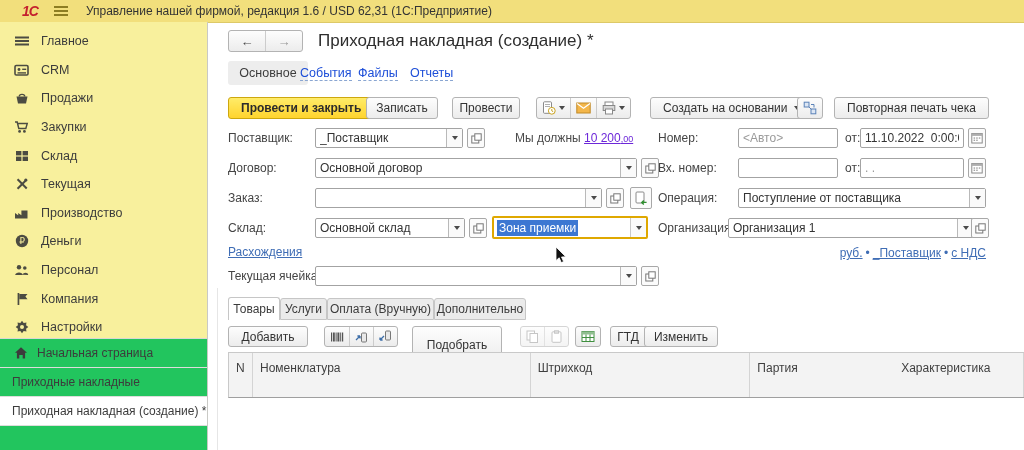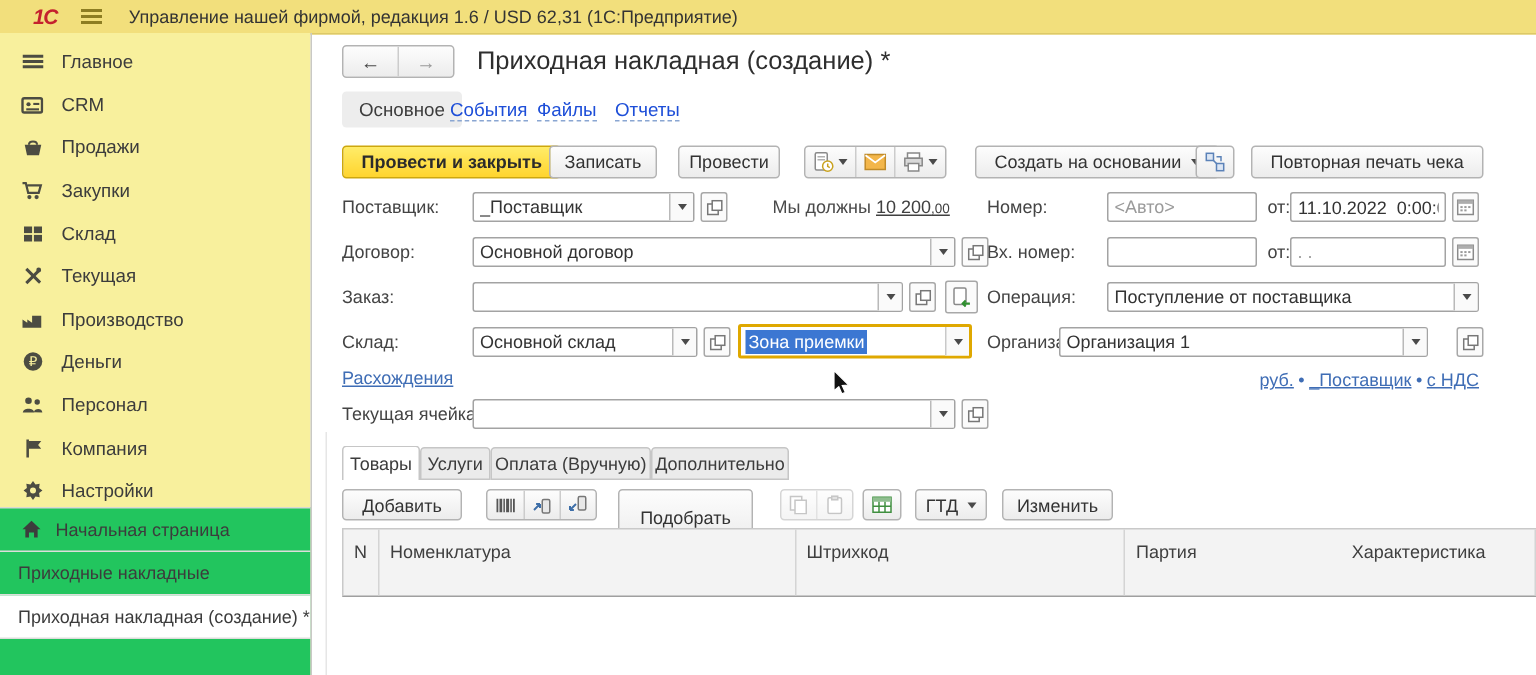--- a/index.html
+++ b/index.html
@@ -48,21 +48,21 @@
   .zone .sel{background:#3c77d2;color:#fff;font-size:12px;padding:1px 2px;white-space:nowrap;}
   .zone .dd{border-left:1px solid #c9c9c9;}
   
   .navtab-active{position:absolute;left:228px;top:61px;width:80px;height:24px;background:#ededed;border-radius:3px;display:flex;align-items:center;justify-content:center;font-size:12.5px;color:#3c3c3c;cursor:pointer;}
   .btab{position:absolute;height:22px;top:298px;background:#ebebeb;border:1px solid #c6c6c6;border-radius:3px 3px 0 0;display:flex;align-items:center;justify-content:center;font-size:12px;color:#3c3c3c;box-sizing:border-box;cursor:pointer;}
   .btab.active{top:297px;height:23px;background:#fff;border-bottom:none;z-index:2;}
   
   .thead{position:absolute;left:228px;top:352px;width:796px;height:46px;background:#f3f3f3;border-top:1px solid #c9c9c9;border-left:1px solid #c9c9c9;border-bottom:1px solid #9f9f9f;box-sizing:border-box;display:flex;}
   .th{border-right:1px solid #d4d4d4;padding:8px 0 0 7px;box-sizing:border-box;font-size:12px;color:#3f3f3f;cursor:pointer;}
   .debt{position:absolute;left:515px;top:131px;font-size:12px;color:#4a4a4a;white-space:nowrap;}
-  .debt a{color:#404040;text-decoration:underline;cursor:pointer;}
+  .debt a{color:#6d28d9;text-decoration:underline;cursor:pointer;}
   .kop{font-size:9px;}
   .cur{position:absolute;left:650px;top:246px;width:336px;text-align:right;white-space:nowrap;}
   .cur .dot{color:#3f6db5;margin:0 3px;}
 </style>
 </head>
 <body>
 
 <div id="app">
 
   <div class="topbar">
@@ -386,21 +386,21 @@
   <div class="zone">
     <div class="ztxt">
         <span class="sel">Зона приемки</span>
       </div>
     <div class="dd">
         <span class="caret"></span>
       </div>
   </div>
 
   <span class="lbl" style="left:658px;top:221px;">Организация:</span>
-  <div class="inp combo" style="left:706px;top:218px;width:246px;">
+  <div class="inp combo" style="left:728px;top:218px;width:246px;">
     <input class="cinp" value="Организация 1" style="">
     <div class="dd">
         <span class="caret"></span>
       </div>
   </div>
   <button class="sq" style="left:971px;top:218px;">
     <svg width="11" height="11" viewBox="0 0 11 11">
         <rect x="0.8" y="3" width="7" height="7" fill="#fff" stroke="#777"></rect>
         <rect x="3.8" y="0.8" width="6.4" height="6.4" fill="#fff" stroke="#777"></rect>
       </svg>
@@ -476,21 +476,21 @@
     <svg width="14" height="13" viewBox="0 0 14 13">
         <rect x="1" y="1.5" width="12" height="10" fill="#fff" stroke="#3f8f3f"></rect>
         <rect x="1" y="1.5" width="12" height="3" fill="#8fbe8f"></rect>
         <path d="M1 7.5 h12 M5 4.5 v7 M9 4.5 v7" stroke="#3f8f3f" fill="none"></path>
       </svg>
   </button>
   <button class="btn" style="left:610px;top:326px;height:21px;width:48px;">
     <span>ГТД</span>
       <span class="caret"></span>
   </button>
-  <button class="btn" style="left:668px;top:326px;height:21px;width:74px;">Изменить</button>
+  <button class="btn" style="left:644px;top:326px;height:21px;width:74px;">Изменить</button>
 
   <div class="thead">
     <div class="th" style="width:24px;">N</div>
     <div class="th" style="width:278px;">Номенклатура</div>
     <div class="th" style="width:220px;">Штрихкод</div>
     <div class="th" style="width:144px;border-right:none;">Партия</div>
     <div class="th" style="width:130px;">Характеристика</div>
   </div>
   <div class="abs" style="left:228px;top:398px;width:796px;height:52px;background:#fff;"></div>
 

